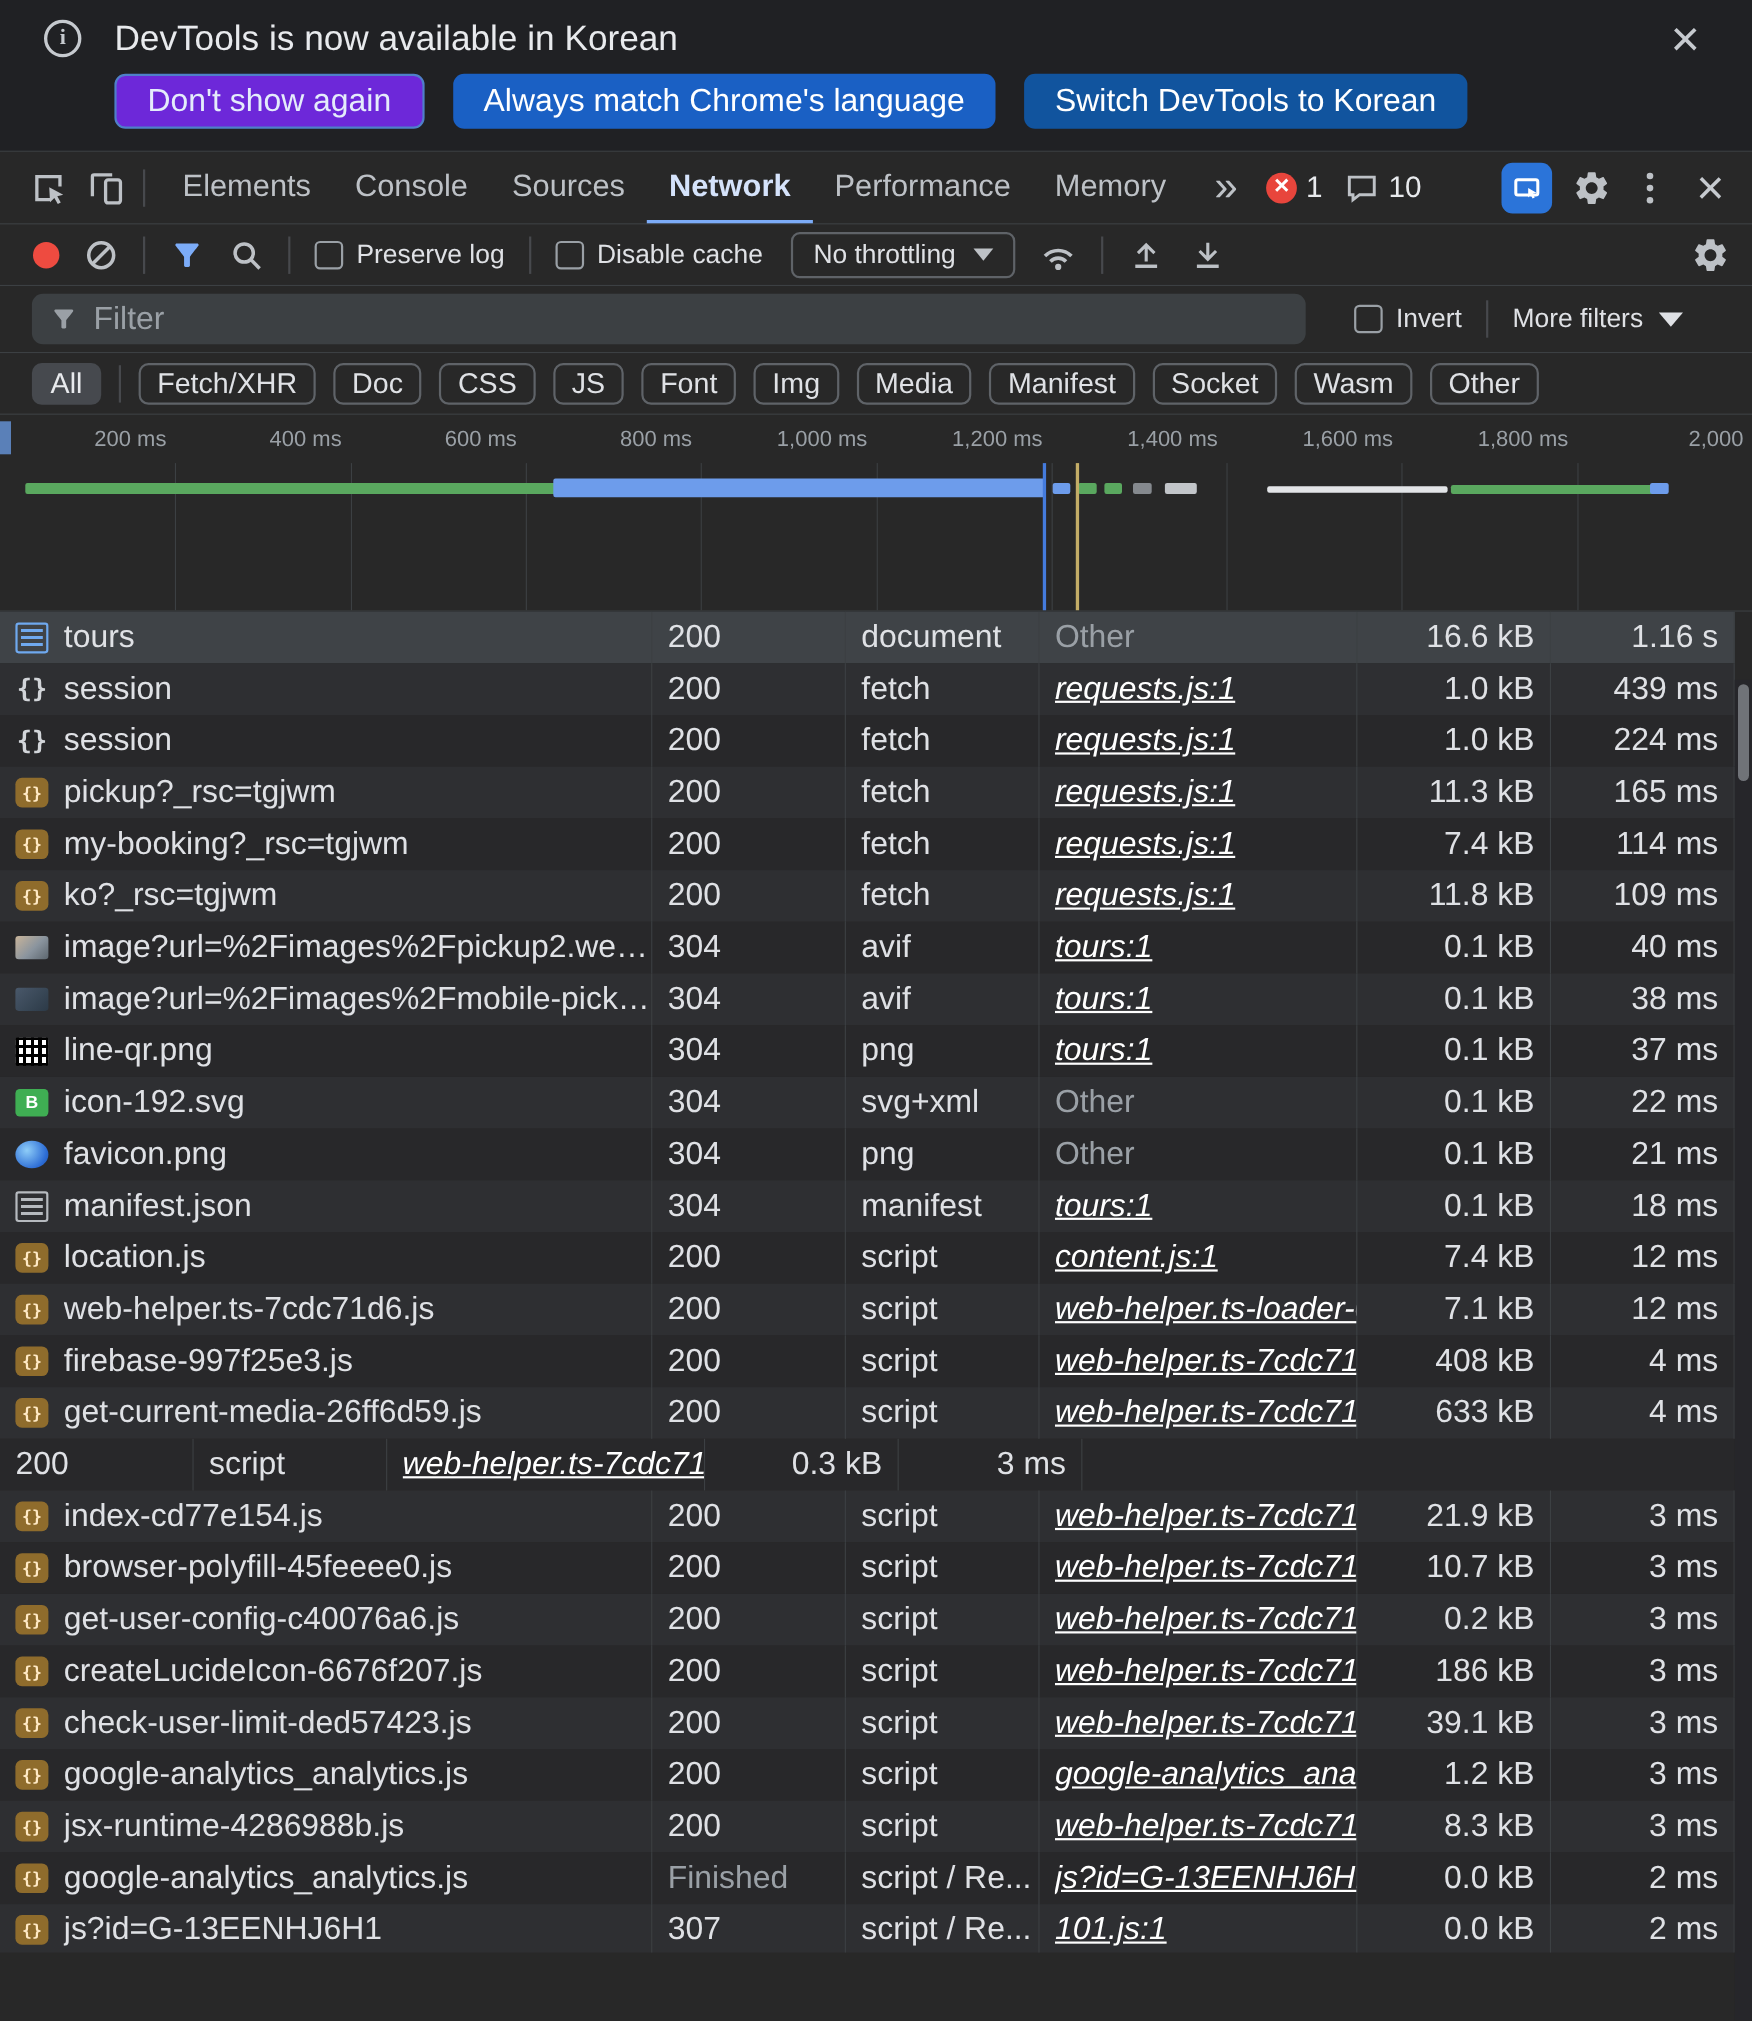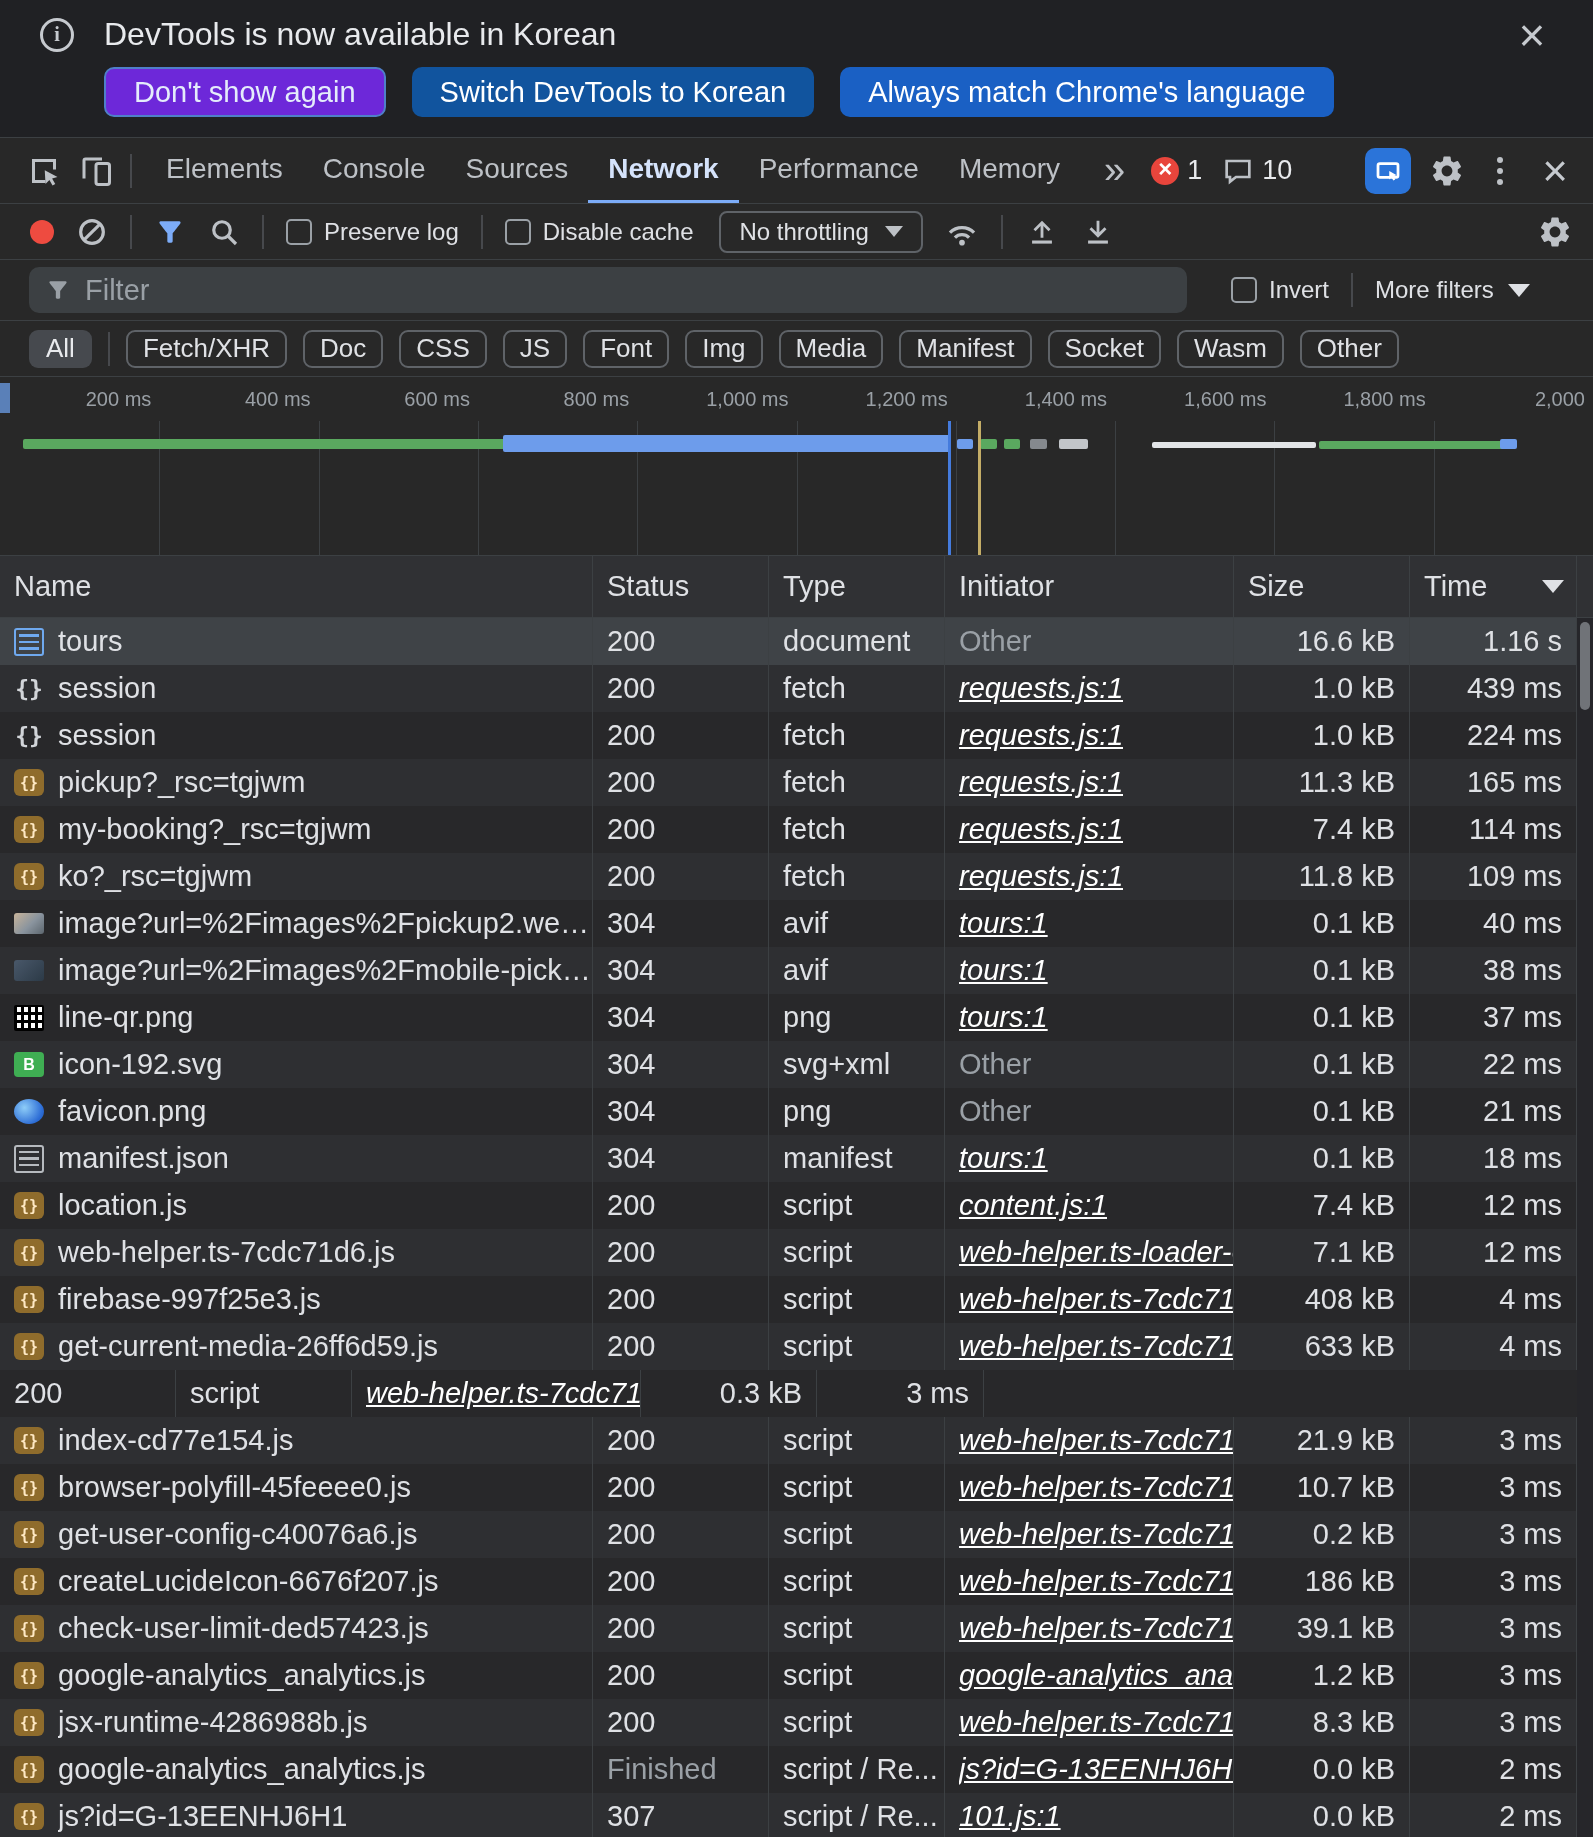--- a/index.html
+++ b/index.html
@@ -124,22 +124,22 @@
 <div class="devtools">
 
   <div class="banner">
     <div class="banner-top">
       <span class="info-i"></span>
       <span class="banner-title">DevTools is now available in Korean</span>
     </div>
     <span class="banner-x"></span>
     <div class="banner-actions">
       <button class="bbtn b1">Don't show again</button>
+      <button class="bbtn b2">Always match Chrome's language</button>
       <button class="bbtn b3">Switch DevTools to Korean</button>
-      <button class="bbtn b2">Always match Chrome's language</button>
     </div>
   </div>
 
   <div class="tabbar">
     <svg viewBox="0 0 24 24" width="36" height="36">
       <path fill="#bdc1c6" d="M4 4h16v7h-2V6H6v12h7v2H4z"></path>
       <path fill="#bdc1c6" d="M12.5 11.5 21 16l-3.6 1 2.1 3.7-1.8 1-2.1-3.7-2.6 2.6z"></path>
     </svg>
     <svg viewBox="0 0 24 24" width="36" height="36" style="margin-left:16px">
       <path fill="none" stroke="#bdc1c6" stroke-width="2" d="M4 17V5a1 1 0 0 1 1-1h11"></path>
@@ -298,42 +298,20 @@
       <div class="bar lightgray" style="left:1059px;top:62px;width:29px;height:10px"></div>
       <div class="bar white" style="left:1152px;top:65px;width:164px;height:6px"></div>
       <div class="bar green" style="left:1319px;top:64px;width:190px;height:8px"></div>
       <div class="bar blue" style="left:1500px;top:62px;width:17px;height:10px"></div>
       <div class="vline dcl" style="left:948px"></div>
       <div class="vline load" style="left:978px"></div>
     </div>
   </div>
 
   <div class="nettable">
-    <div class="thead">
-        <div class="hcell w-name">
-          <span>Name</span>
-        </div>
-        <div class="hcell w-status">
-          <span>Status</span>
-        </div>
-        <div class="hcell w-type">
-          <span>Type</span>
-        </div>
-        <div class="hcell w-init">
-          <span>Initiator</span>
-        </div>
-        <div class="hcell w-size">
-          <span>Size</span>
-        </div>
-        <div class="hcell w-time sorted">
-          <span>Time</span>
-          <span class="sortarrow"></span>
-        </div>
-        <div class="hcell w-scroll"></div>
-      </div>
     <div class="tbody">
         <div class="trow selected">
           <div class="cell w-name">
             <span class="ficon ic-doc"></span>
             <span class="nm">tours</span>
           </div>
           <div class="cell w-status">200</div>
           <div class="cell w-type">document</div>
           <div class="cell w-init">
             <span class="muted">Other</span>

